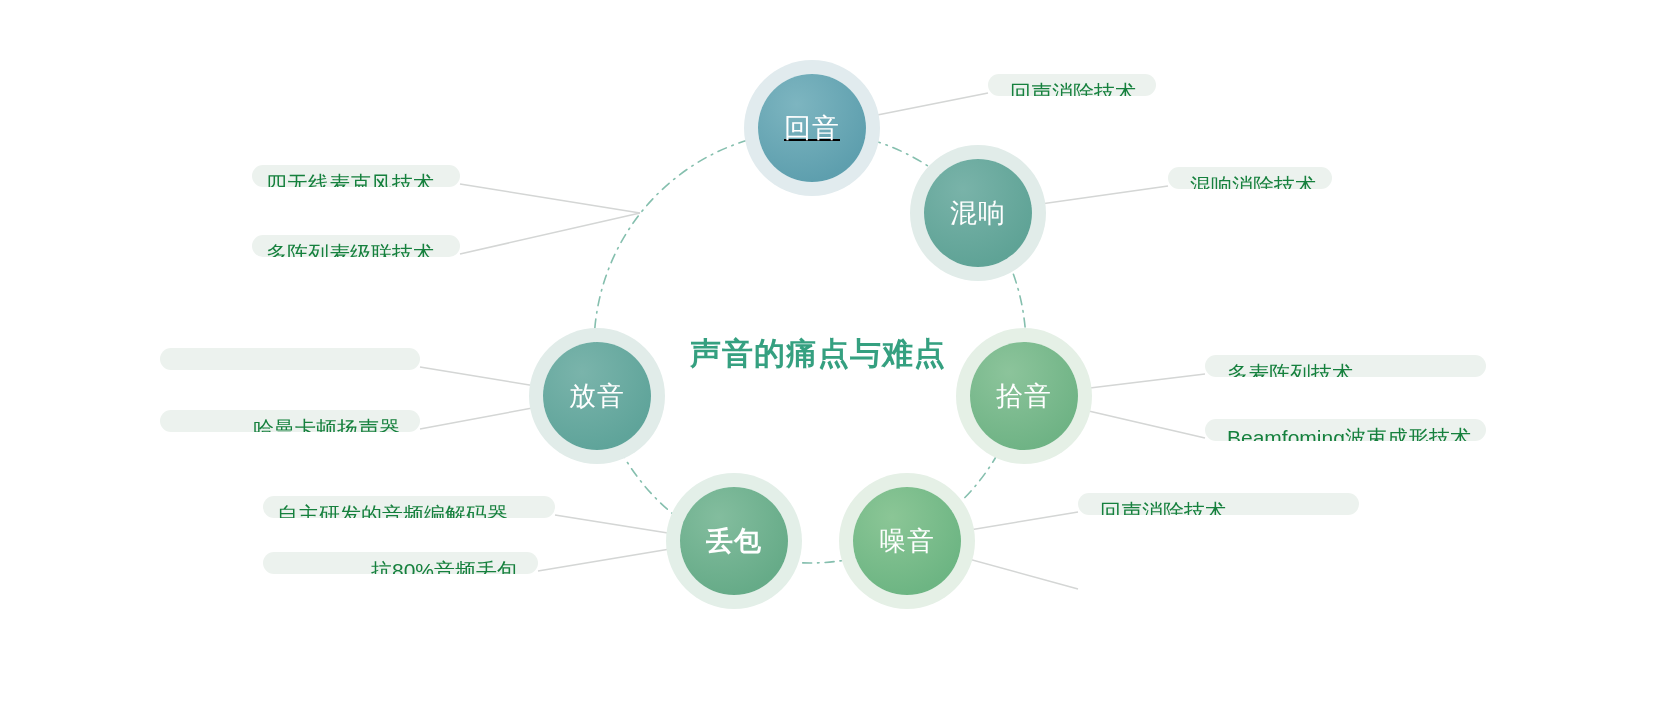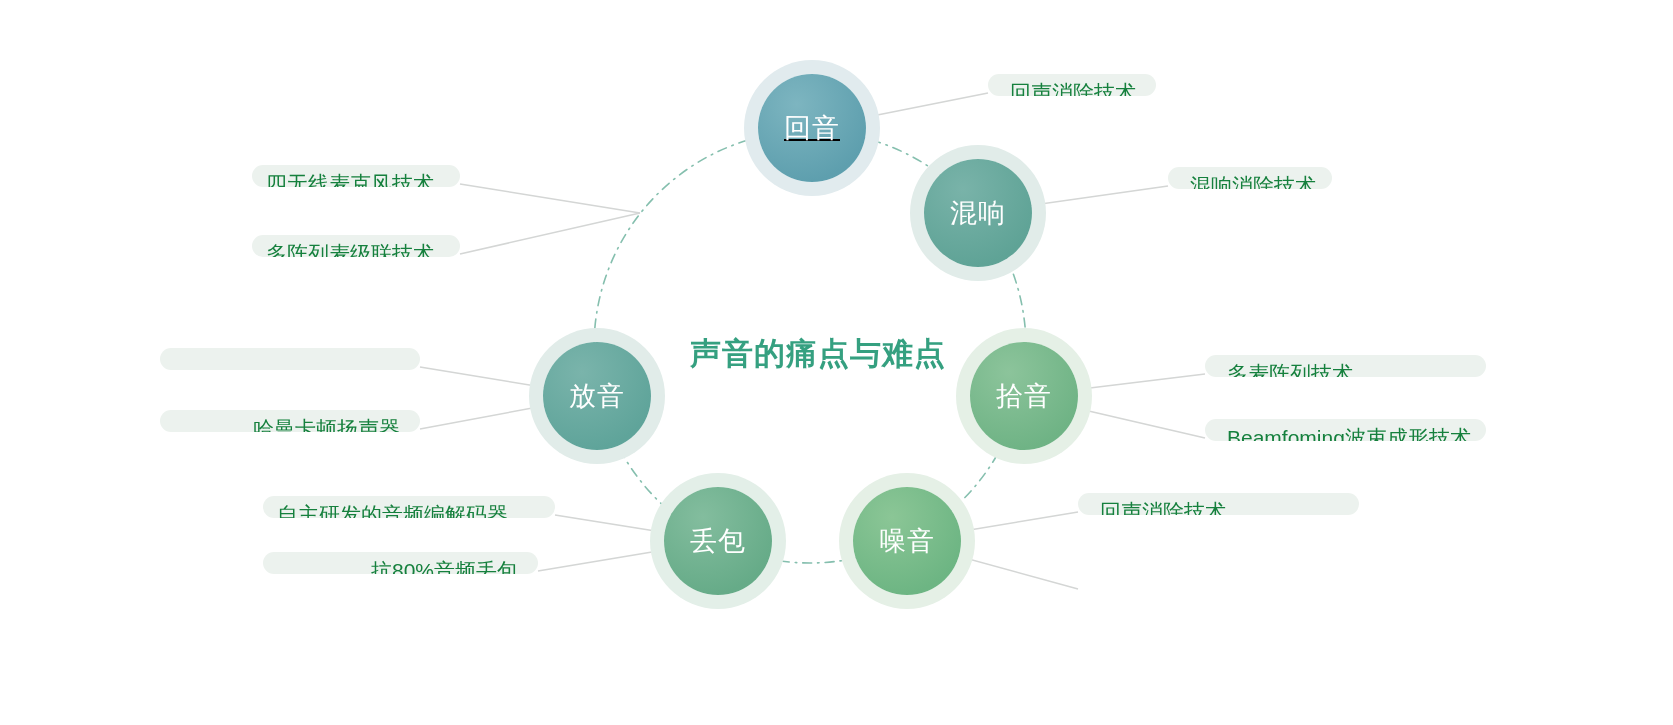--- a/index.html
+++ b/index.html
@@ -100,21 +100,21 @@
   </div>
   <div class="node" style="left:924px; top:159px; --c1:#79b3a9; --c2:#5fa396; --halo:#e1ece9;">
     <span class="node-label">混响</span>
   </div>
   <div class="node" style="left:970px; top:342px; --c1:#8cc49b; --c2:#6fb385; --halo:#e5f0e6;">
     <span class="node-label">拾音</span>
   </div>
   <div class="node" style="left:853px; top:487px; --c1:#8bc696; --c2:#6db583; --halo:#e5f0e6;">
     <span class="node-label">噪音</span>
   </div>
-  <div class="node" style="left:664px; top:487px; --c1:#83bd9e; --c2:#66ab88; --halo:#e3efe8;">
+  <div class="node" style="left:680px; top:487px;font-weight:bold; --c1:#83bd9e; --c2:#66ab88; --halo:#e3efe8;">
     <span class="node-label">丢包</span>
   </div>
   <div class="node" style="left:543px; top:342px; --c1:#7ab4ab; --c2:#5fa49a; --halo:#e1ece9;">
     <span class="node-label">放音</span>
   </div>
 
   <div class="title">声音的痛点与难点</div>
 
 </div>
 

